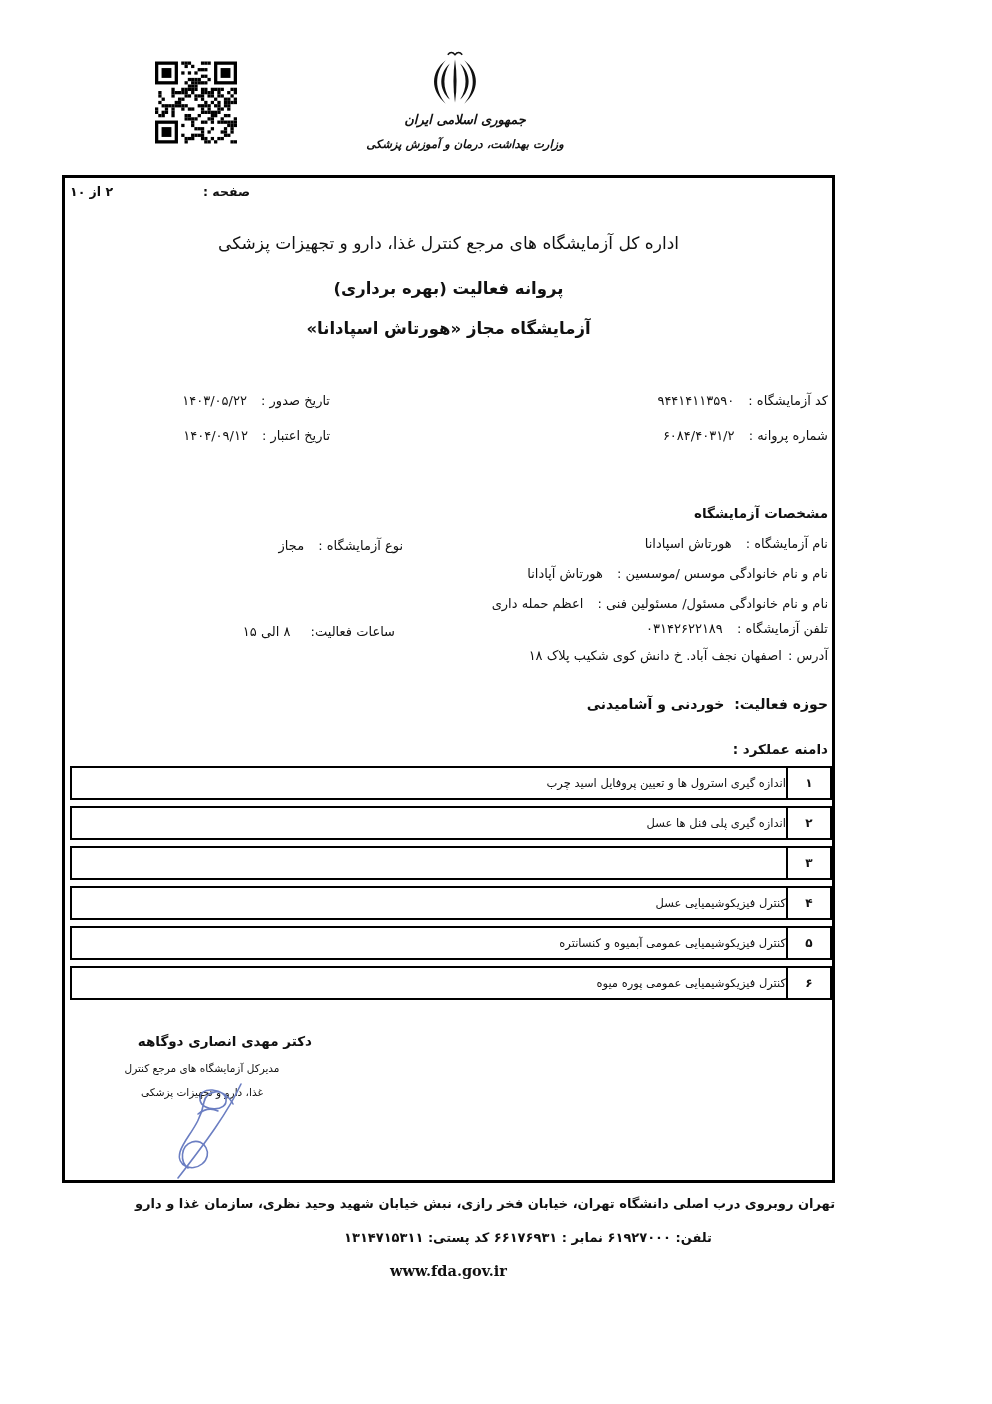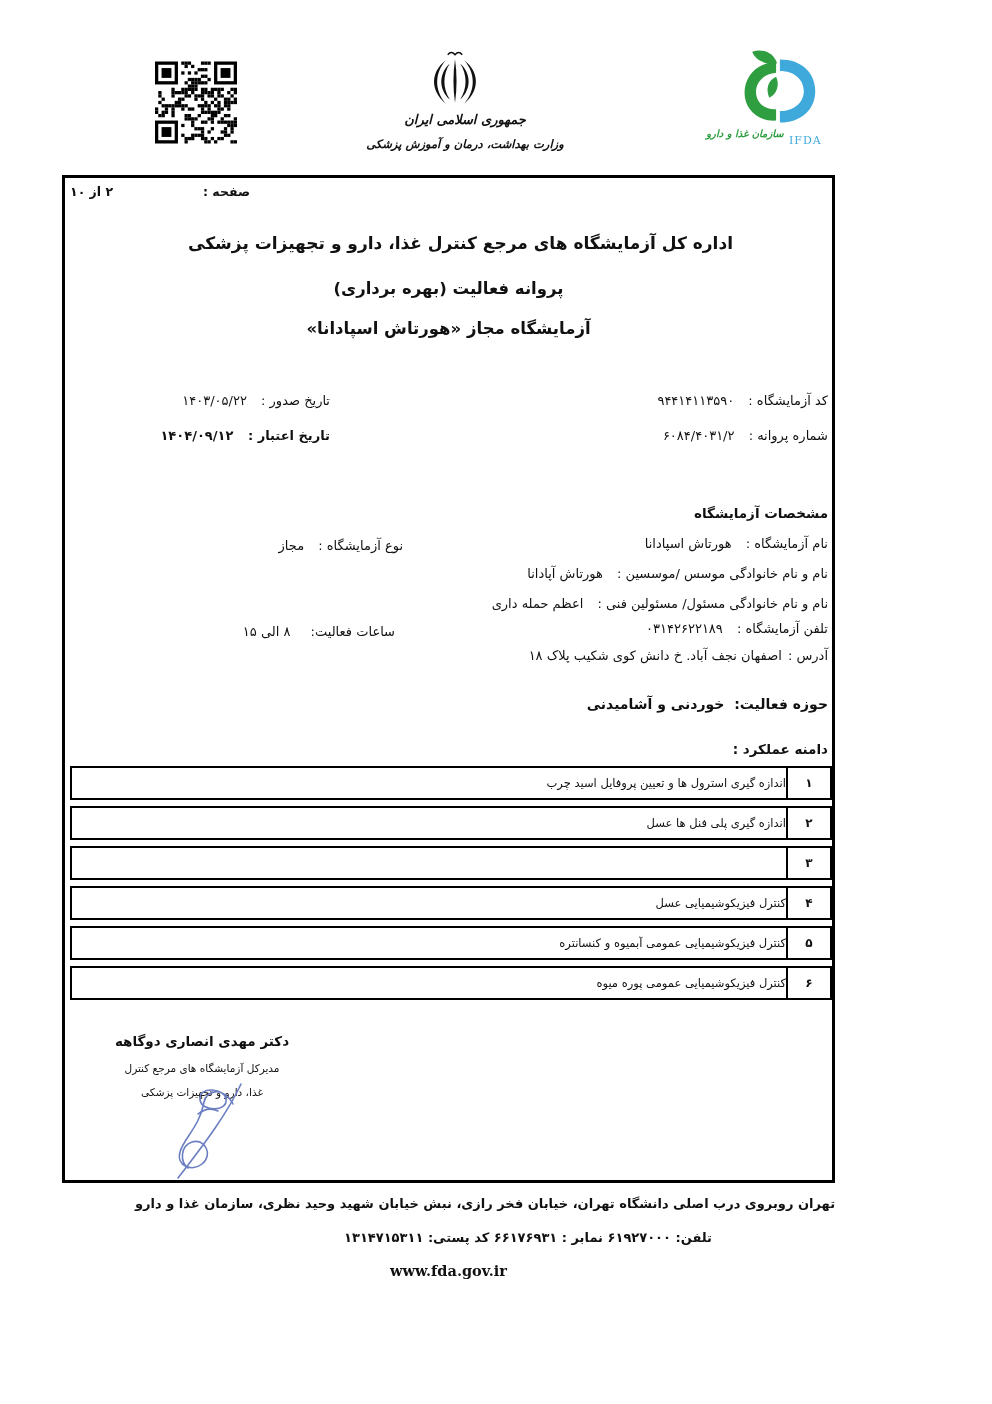--- a/index.html
+++ b/index.html
@@ -17,33 +17,33 @@
   .cal1{left:375px; top:112px; width:180px; text-align:center; font-size:13px; font-weight:bold; font-style:italic;}
   .cal2{left:352px; top:137px; width:226px; text-align:center; font-size:11.5px; font-weight:bold; font-style:italic;}
   .ifda{left:700px; top:46px; width:130px; height:105px;}
   .ifda svg{position:absolute; left:35px; top:2px; width:86px; height:86px;}
   .ifda-org{position:absolute; left:0; top:82px; width:90px; text-align:center; font-size:10px; font-style:italic; font-weight:bold; color:var(--ifda-green,#2f9e41); white-space:nowrap;}
   .ifda-abbr{position:absolute; left:89px; top:88px; font-size:11px; letter-spacing:1px; color:var(--ifda-blue,#3fa9dc); font-family:"DejaVu Serif", serif;}
   
   .main-box{left:62px; top:175px; width:773px; height:1008px; border:3px solid #000; box-sizing:border-box;}
   .pg-label{right:742px; top:184px; font-size:12.5px; font-weight:bold;}
   .pg-value{left:70px; top:184px; font-size:12.5px; font-weight:bold; direction:rtl;}
-  .t1{left:62px; width:773px; top:233px; text-align:center; font-size:17px; font-weight:bold;padding-left:12px;}
+  .t1{left:62px; width:773px; top:233px; text-align:center; font-size:17px; font-weight:normal;}
   .t2{left:62px; width:773px; top:279px; text-align:center; font-size:16.5px; font-weight:bold;}
   .t3{left:62px; width:773px; top:319px; text-align:center; font-size:16.5px; font-weight:bold;}
   .line{position:absolute; font-size:13px; white-space:nowrap;}
   .line .val{margin-right:10px;}
   .b{font-weight:bold;}
   
   .scope-table{position:absolute; left:70px; top:766px; width:762px;}
   .srow{display:flex; height:34px; border:2px solid #000; box-sizing:border-box; margin-bottom:6px; background:#fff;}
   .sno{width:42px; border-left:2px solid #000; display:flex; align-items:center; justify-content:center; font-size:12px; font-weight:bold;}
   .stxt{flex:1; display:flex; align-items:center; padding:0 0; font-size:11.5px;}
   
-  .sig-name{left:92px; width:220px; top:1033px; text-align:center; font-size:13.5px; font-weight:bold;}
+  .sig-name{left:92px; width:220px; top:1033px; text-align:right; font-size:13.5px; font-weight:bold;}
   .sig-role1{left:92px; width:220px; top:1062px; text-align:center; font-size:10.5px;}
   .sig-role2{left:92px; width:220px; top:1086px; text-align:center; font-size:10.5px;}
   .sig-svg{left:140px; top:1078px; width:135px; height:105px;}
   .sig-svg svg{width:100%; height:100%;}
   .sig-svg path{fill:none; stroke:var(--sig-blue,#6b7ec2); stroke-width:1.6; stroke-linecap:round;}
   
   .f1{left:0; width:970px; top:1196px; text-align:center; font-size:13px; font-weight:bold;}
   .f2{left:0; width:964px; top:1230px; text-align:center; font-size:13px; font-weight:bold;padding-left:46px;}
   .fweb{left:62px; width:773px; top:1262px; text-align:center; font-size:14.5px; font-weight:bold; font-family:"DejaVu Serif", serif; direction:ltr;}
 </style>
@@ -263,30 +263,20 @@
       <path fill="#111" d="M50,18 C54,45 54,75 50,102 C46,75 46,45 50,18 Z"></path>
       <path fill="#111" d="M40,26 C26,48 26,74 40,96 C18,76 18,46 40,26 Z"></path>
       <path fill="#111" d="M60,26 C74,48 74,74 60,96 C82,76 82,46 60,26 Z"></path>
       <path fill="#111" d="M32,20 C10,46 10,78 32,104 C2,78 2,44 32,20 Z"></path>
       <path fill="#111" d="M68,20 C90,46 90,78 68,104 C98,78 98,44 68,20 Z"></path>
     </svg>
   </div>
   <div class="abs cal1">جمهوری اسلامی ایران</div>
   <div class="abs cal2">وزارت بهداشت، درمان و آموزش پزشکی</div>
 
-  <div class="abs ifda">
-    <svg viewBox="0 0 90 90" xmlns="http://www.w3.org/2000/svg">
-      <path fill="var(--ifda-blue,#3fa9dc)" d="M47,12 C70,12 84,26 84,45 C84,64 70,78 47,78 L47,66 C62,66 72,57 72,45 C72,33 62,24 47,24 Z"></path>
-      <path fill="var(--ifda-green,#2f9e41)" d="M43,14 C22,16 10,30 10,47 C10,64 24,77 43,76 L43,64 C30,65 22,56 22,46 C22,35 31,27 43,26 Z"></path>
-      <path fill="var(--ifda-green,#2f9e41)" d="M44,16 C40,4 28,0 18,4 C22,14 34,18 44,16 Z"></path>
-      <path fill="var(--ifda-green,#2f9e41)" d="M43,30 C34,34 32,44 36,52 C44,48 47,38 43,30 Z"></path>
-    </svg>
-    <div class="ifda-org">سازمان غذا و دارو</div>
-    <div class="ifda-abbr">IFDA</div>
-  </div>
 
   <div class="abs main-box"></div>
 
   <div class="abs pg-label">صفحه :</div>
   <div class="abs pg-value">۲ از ۱۰</div>
 
   <div class="abs t1">اداره کل آزمایشگاه های مرجع کنترل غذا، دارو و تجهیزات پزشکی</div>
   <div class="abs t3">آزمایشگاه مجاز «هورتاش اسپادانا»</div>
   <div class="abs t2">پروانه فعالیت (بهره برداری)</div>
 
@@ -295,21 +285,21 @@
     <span class="val">۹۴۴۱۴۱۱۳۵۹۰</span>
   </div>
   <div class="line" style="right:164px; top:428px;">
     <span>شماره پروانه :</span>
     <span class="val">۶۰۸۴/۴۰۳۱/۲</span>
   </div>
   <div class="line" style="right:662px; top:393px;">
     <span>تاریخ صدور :</span>
     <span class="val">۱۴۰۳/۰۵/۲۲</span>
   </div>
-  <div class="line" style="right:662px; top:428px;font-weight:bold;">
+  <div class="line" style="right:662px; top:428px;">
     <span>تاریخ اعتبار :</span>
     <span class="val">۱۴۰۴/۰۹/۱۲</span>
   </div>
 
   <div class="line b" style="right:164px; top:505px; font-size:13.5px;">مشخصات آزمایشگاه</div>
 
   <div class="line" style="right:164px; top:536px;">
     <span>نام آزمایشگاه :</span>
     <span class="val">هورتاش اسپادانا</span>
   </div>

